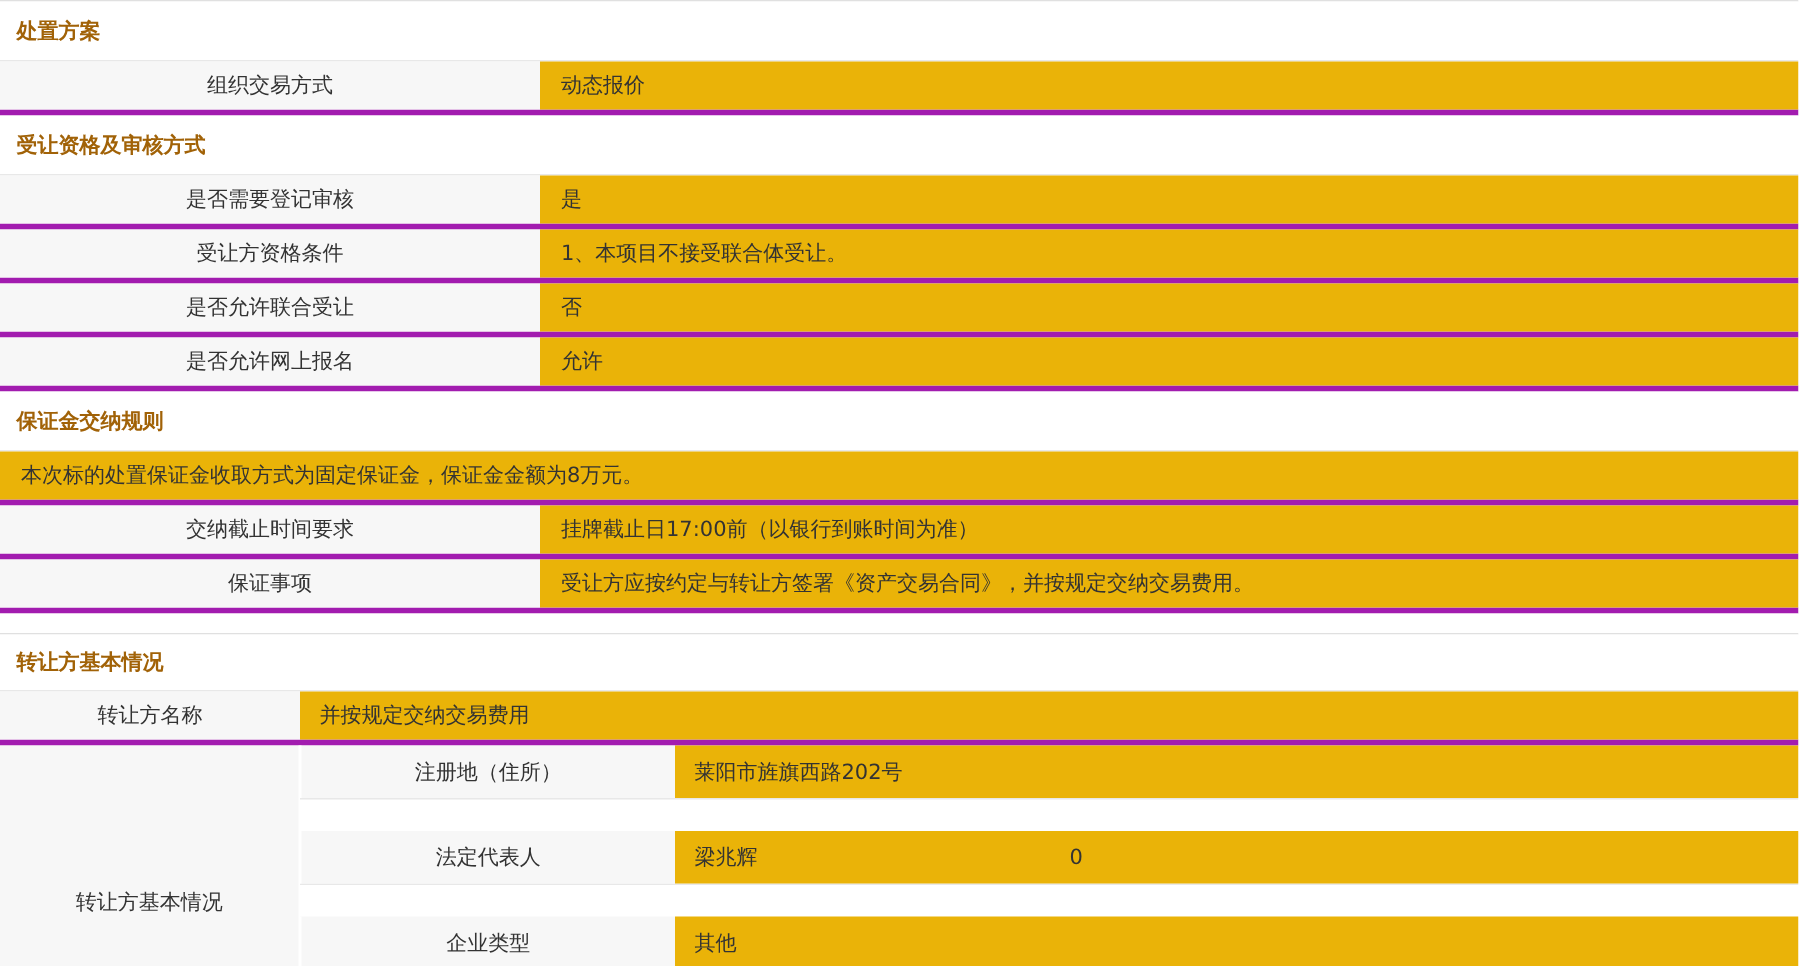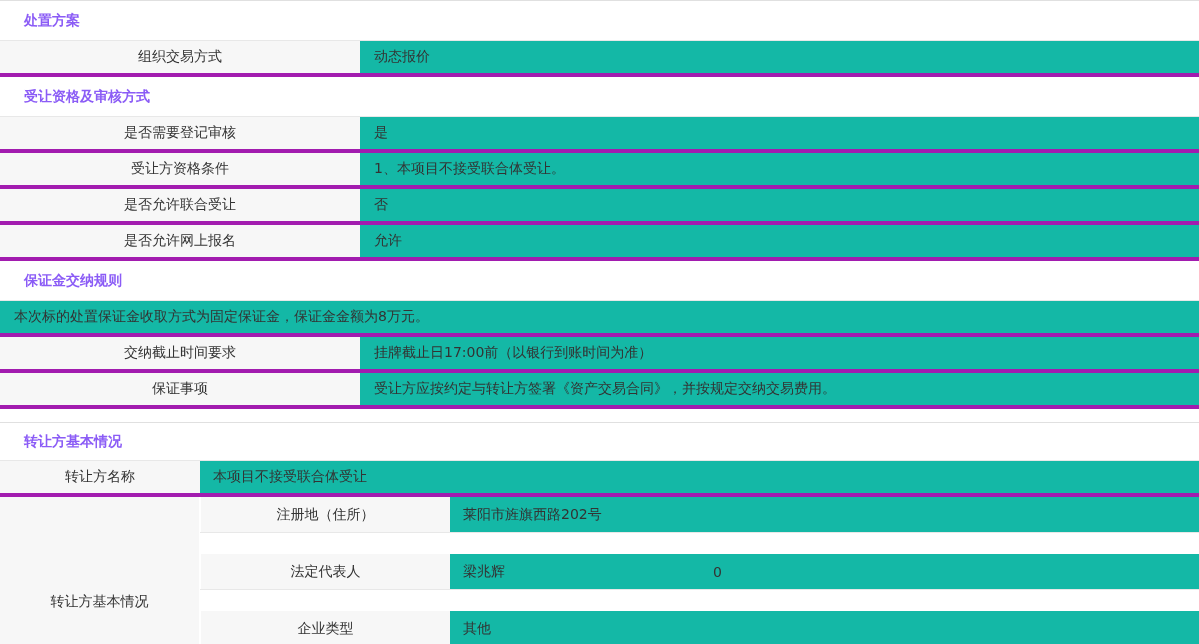--- a/index.html
+++ b/index.html
@@ -7,30 +7,30 @@
   body {
     font-family:"DejaVu Sans","Liberation Sans",sans-serif;
     font-size:14px; color:#333; overflow:hidden;
   }
   .page { width:1199px; }
 
   
   .info-table { width:100%; border-top:1px solid #e0e0e0; background:#fff; }
   .section-header {
     height:40px; display:flex; align-items:center;
-    padding-left:24px; font-weight:bold; font-size:14px; color:#8b5cf6;
+    padding-left:11px; font-weight:bold; font-size:14px; color:#a16207;
     background:#fff; border-bottom:1px solid #e8e8e8;
   }
   .row { display:flex; align-items:stretch; border-bottom:4px solid #a21caf; min-height:36px; }
   .cell-label {
     background:#f7f7f7; display:flex; align-items:center; justify-content:center;
     text-align:center; color:#333; flex:none;
   }
   .cell-value {
-    background:#14b8a6; display:flex; align-items:center;
+    background:#eab308; display:flex; align-items:center;
     padding:6px 10px 6px 14px; color:#333; flex:1 1 auto; min-width:0;
   }
   .w360 { width:360px; }
   .w200 { width:200px; }
   .w250 { width:250px; }
   .w247 { width:247px; }
 
   
   .table-gap { height:13px; background:#fff; }
 
@@ -101,21 +101,21 @@
   <div class="table-gap"></div>
 
   <div class="info-table">
 
     <div class="section-header" style="height:38px">
       <span>转让方基本情况</span>
     </div>
 
     <div class="row">
       <div class="cell-label w200">转让方名称</div>
-      <div class="cell-value" style="padding-left:13px">本项目不接受联合体受让</div>
+      <div class="cell-value" style="padding-left:13px">并按规定交纳交易费用</div>
     </div>
 
     <div class="detail-row">
       <div class="detail-left">转让方基本情况</div>
       <div class="detail-grid">
 
         <div class="sub-row">
           <div class="cell-label w250">注册地（住所）</div>
           <div class="cell-value" style="padding-left:13px">莱阳市旌旗西路202号</div>
         </div>

